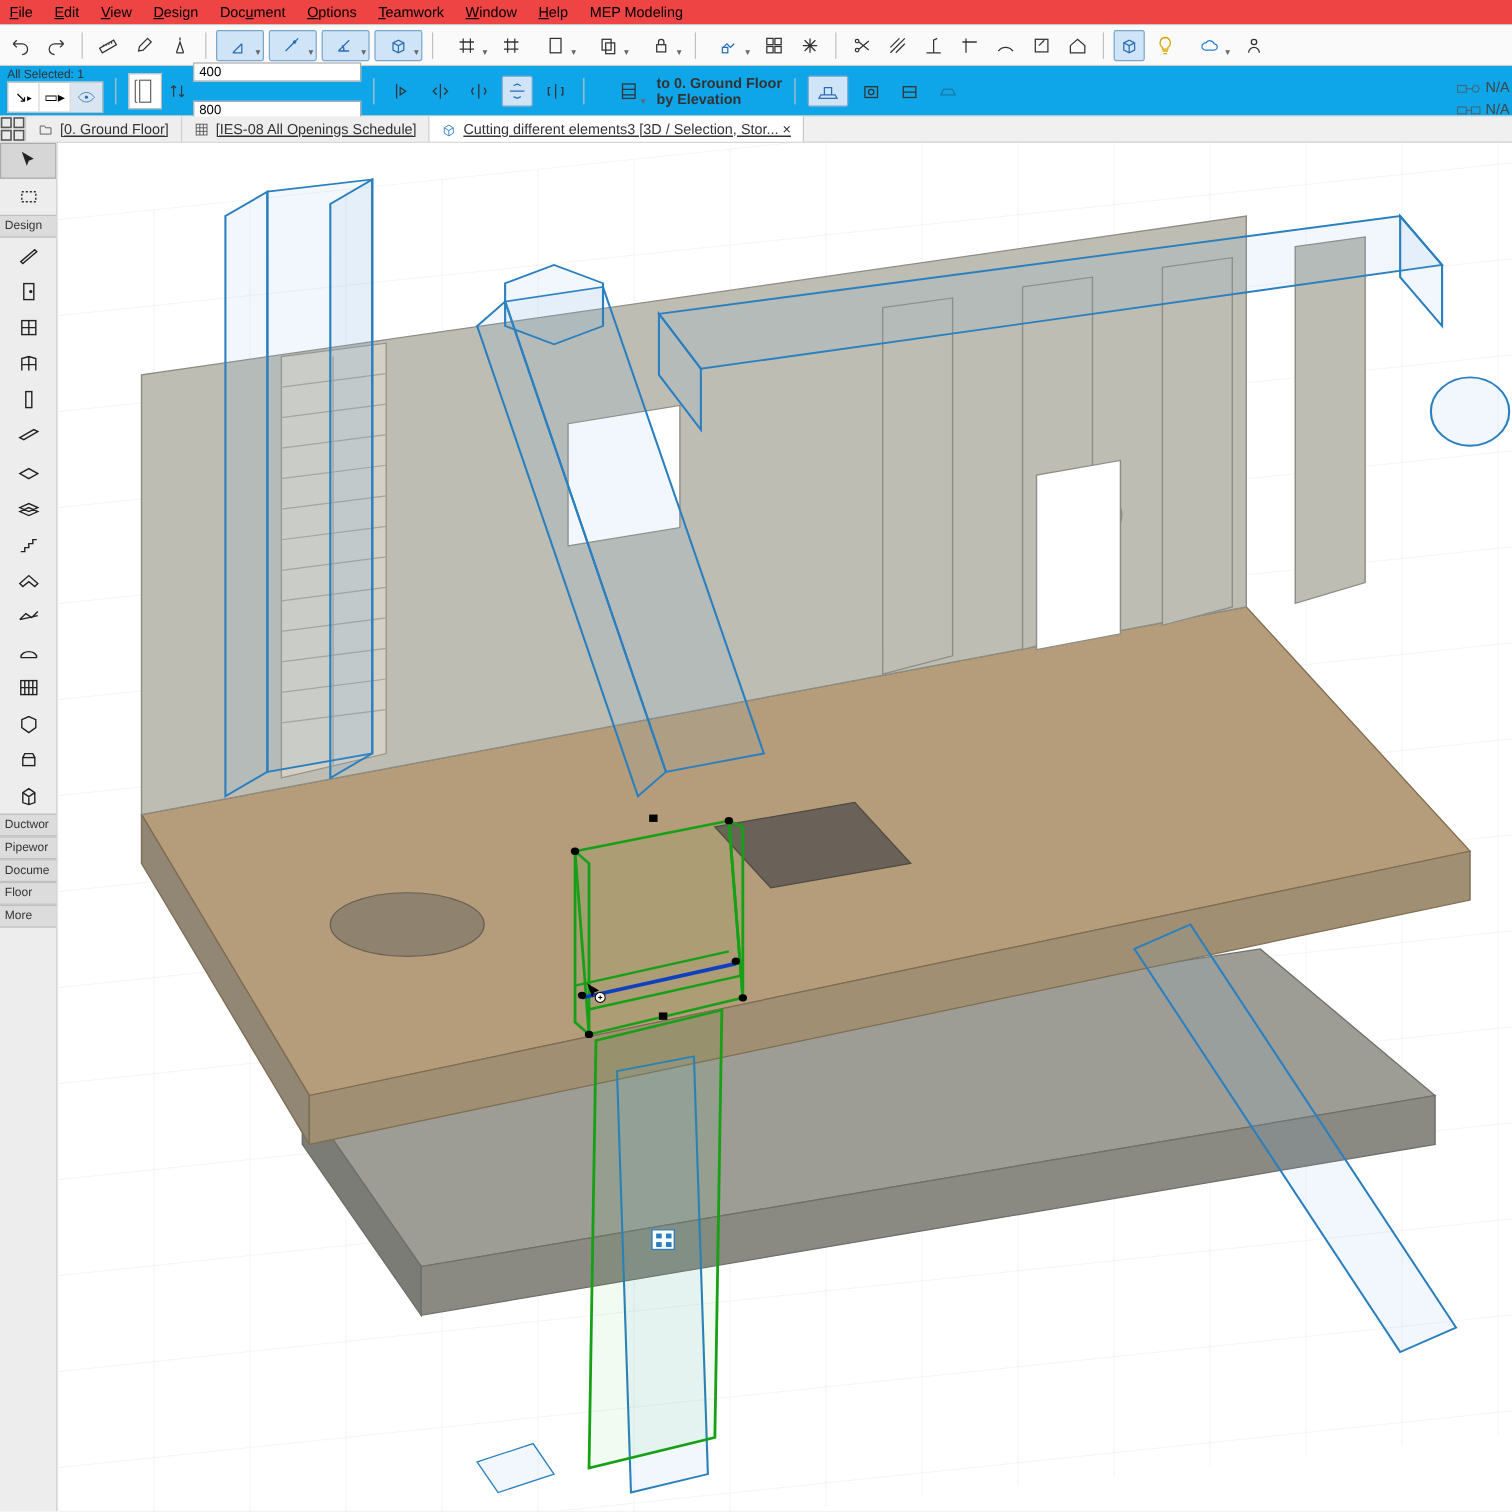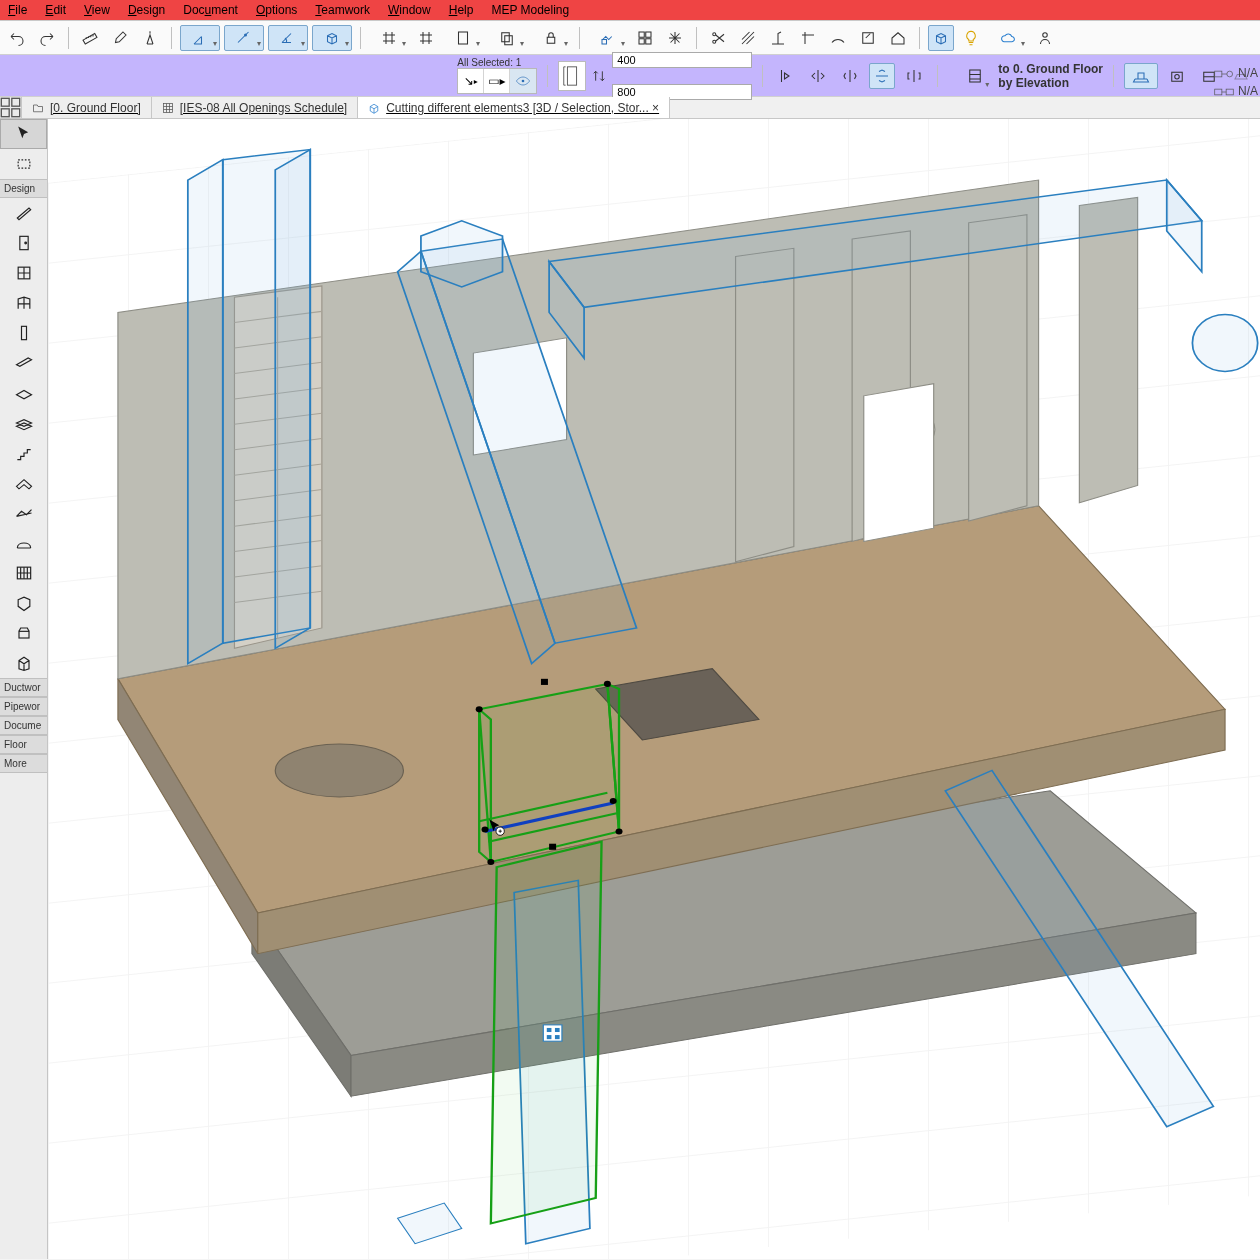--- a/index.html
+++ b/index.html
@@ -10,21 +10,21 @@
 .menubar span u { text-decoration: underline; }
 
 .toolbar-row { display: flex; align-items: center; background: #fafafa; border-bottom: 1px solid #d0d0d0; padding: 2px 4px; gap: 4px; height: 34px; }
 .toolbar-btn { width: 26px; height: 26px; display: flex; align-items: center; justify-content: center; border: 1px solid transparent; border-radius: 2px; cursor: pointer; color: #444; }
 .toolbar-btn.dropdown { width: 40px; position: relative; }
 .toolbar-btn.dropdown::after { content: "▾"; font-size: 8px; position: absolute; right: 2px; bottom: 2px; color: #666; }
 .toolbar-btn.active { background: #cfe4f7; border-color: #7aa6cc; }
 .sep { width: 1px; height: 22px; background: #c0c0c0; margin: 0 4px; }
 .toolbar-btn svg { width: 18px; height: 18px; stroke: #333; stroke-width: 1.4; fill: none; }
 
-.info-row { display: flex; align-items: center; background: #c4b5fd; border-bottom: 1px solid #d0d0d0; padding: 2px 6px; height: 42px; gap: 6px; justify-content: flex-end; }
+.info-row { display: flex; align-items: center; background: #0ea5e9; border-bottom: 1px solid #d0d0d0; padding: 2px 6px; height: 42px; gap: 6px; }
 .sel-label { font-size: 10px; color: #333; white-space: nowrap; margin-right: 4px; }
 .seg { display: flex; border: 1px solid #b8b8b8; background: #fff; }
 .seg .seg-btn { width: 26px; height: 24px; display: flex; align-items:center; justify-content:center; border-right: 1px solid #d4d4d4; cursor:pointer; }
 .seg .seg-btn:last-child { border-right:none; }
 .seg .seg-btn.active { background:#d9e6f2; }
 .dim-block { display:flex; align-items:center; gap:4px; }
 .dim-block .dim-icon { width:28px; height:30px; border:1px solid #bbb; display:flex; align-items:center; justify-content:center; background:#fff; }
 .dim-inputs { display:flex; flex-direction:column; gap:16px; }
 .dim-inputs input { width:140px; height:16px; border:1px solid #aaa; padding:0 4px; font-size:11px; }
 .ref-block { display:flex; align-items:center; gap:6px; margin-left: 10px; }

